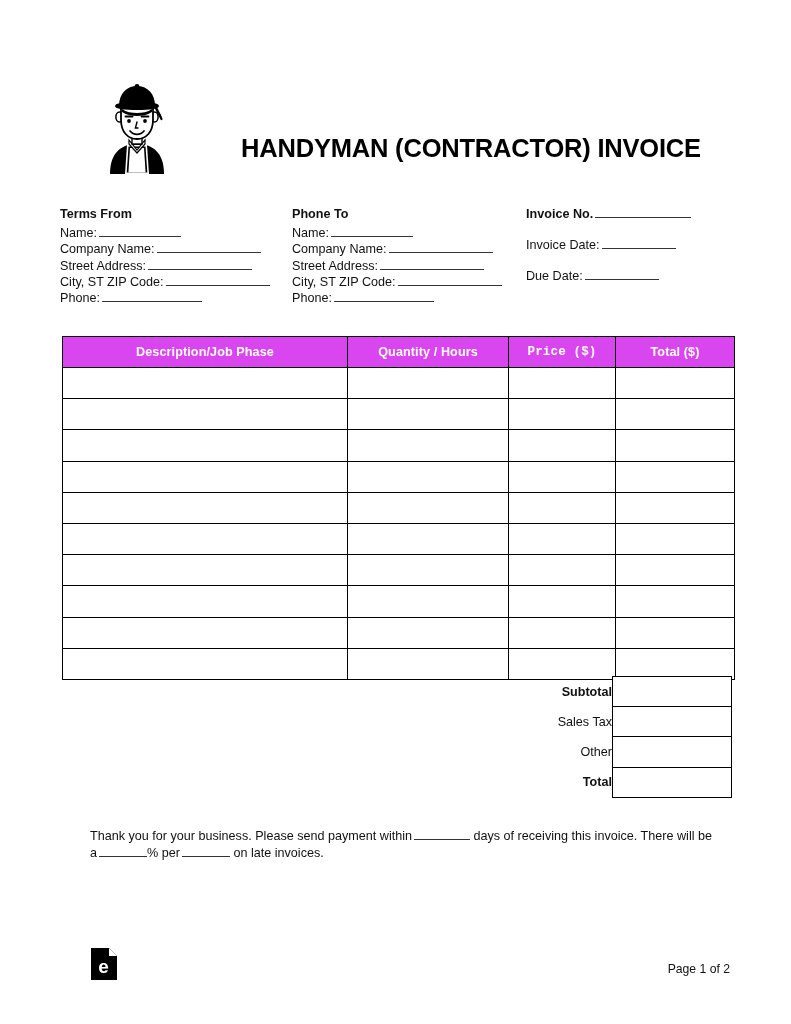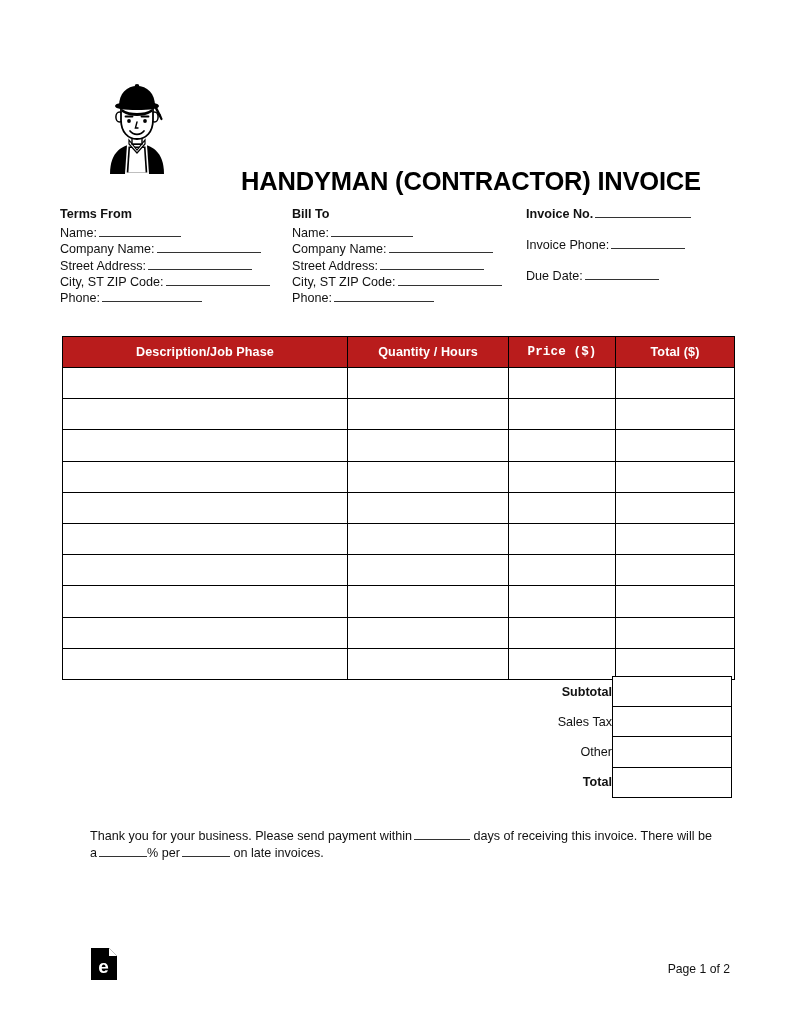--- a/index.html
+++ b/index.html
@@ -43,21 +43,20 @@
     position: absolute;
     left: 150px;
     top: 52px;
     width: 518px;
     text-align: center;
     font-size: 25.5px;
     font-weight: bold;
     letter-spacing: -0.2px;
     color: #000;
     white-space: nowrap;
-    margin-top: 33px;
   }
 
   
   .parties {
     position: absolute;
     left: 60px;
     top: 206px;
     width: 670px;
     height: 100px;
   }
@@ -114,21 +113,21 @@
     border-collapse: collapse;
     table-layout: fixed;
   }
   .items-table th,
   .items-table td {
     border: 1.6px solid #000000;
     padding: 0;
     margin: 0;
   }
   .items-table thead th {
-    background: #b91c1c;
+    background: #d946ef;
     color: #ffffff;
     font-size: 12.6px;
     font-weight: bold;
     height: 30px;
     text-align: center;
     letter-spacing: 0.1px;
   }
   .items-table tbody td {
     height: 30.2px;
     background: #ffffff;
@@ -281,21 +280,21 @@
       </span>
       <span class="party-line">
         <span>City, ST ZIP Code:</span><span class="blank b-city"></span>
       </span>
       <span class="party-line">
         <span>Phone:</span><span class="blank b-phone"></span>
       </span>
     </div>
 
     <div class="party to">
-      <span class="party-title">Bill To</span>
+      <span class="party-title">Phone To</span>
       <span class="party-line">
         <span>Name:</span><span class="blank b-name"></span>
       </span>
       <span class="party-line">
         <span>Company Name:</span><span class="blank b-company"></span>
       </span>
       <span class="party-line">
         <span>Street Address:</span><span class="blank b-street"></span>
       </span>
       <span class="party-line">
@@ -304,21 +303,21 @@
       <span class="party-line">
         <span>Phone:</span><span class="blank b-phone"></span>
       </span>
     </div>
 
     <div class="invoice-meta">
       <div class="meta-line strong">
         <span>Invoice No.</span><span class="blank b-invno"></span>
       </div>
       <div class="meta-line">
-        <span>Invoice Phone:</span><span class="blank b-invdate"></span>
+        <span>Invoice Date:</span><span class="blank b-invdate"></span>
       </div>
       <div class="meta-line">
         <span>Due Date:</span><span class="blank b-duedate"></span>
       </div>
     </div>
 
   </div>
 
   <table class="items-table">
     <thead>

